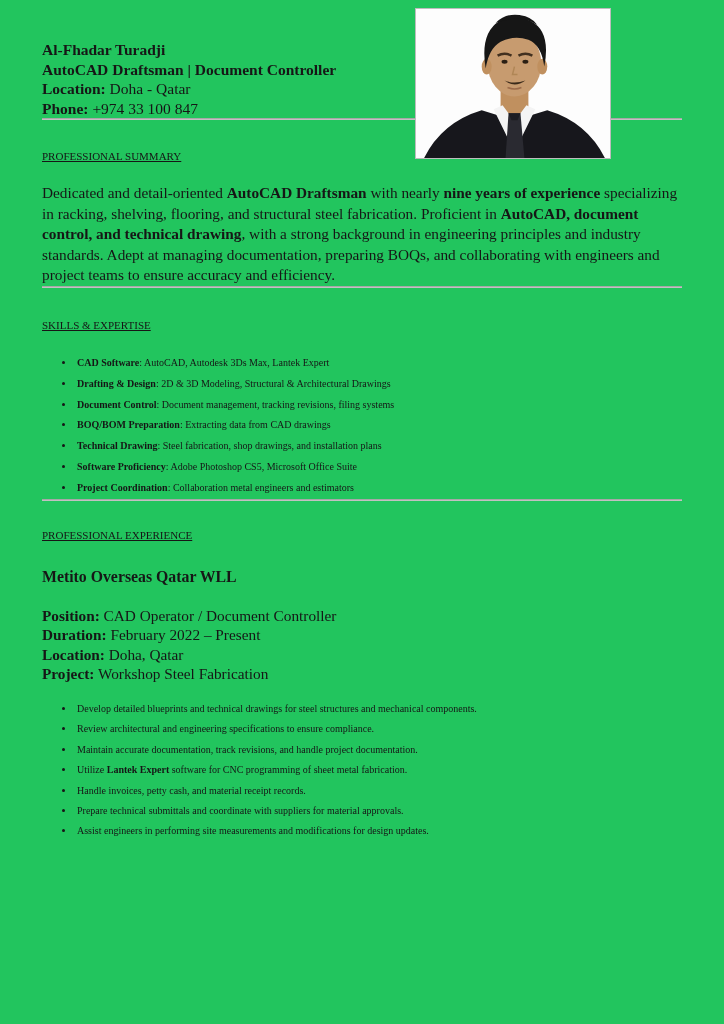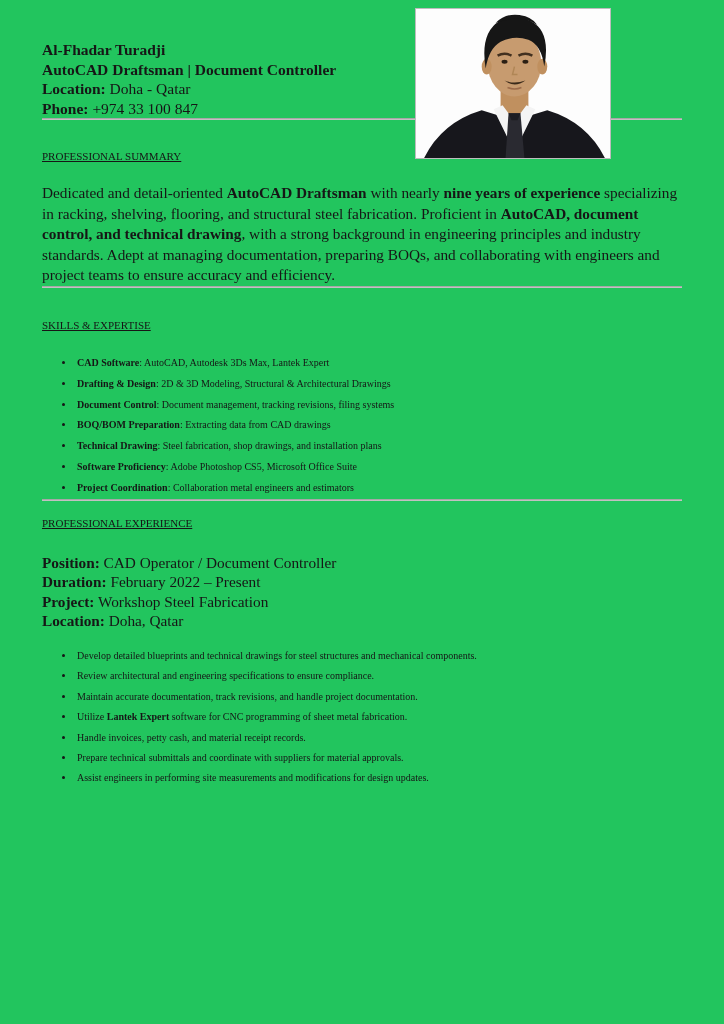--- a/index.html
+++ b/index.html
@@ -38,21 +38,21 @@
   .rule-2 { margin-top:20px; }
   .rule-3 { margin-top:14px; }
 
   
   h2.sec-heading {
     font-size:11px; font-weight:normal; line-height:21px;
     text-decoration:underline;
     margin:26px 0 0 0;
   }
   .sec-heading.skills-h { margin-top:27px; }
-  .sec-heading.exp-h { margin-top:12px; }
+  .sec-heading.exp-h { margin-top:24px; }
 
   p.summary-text {
     margin:16px 0 0 0;
     font-size:15.3px; line-height:20.6px;
     text-align:left;
   }
 
   ul.bullet-list {
     margin:17px 0 0 0; padding-left:33px;
     font-size:10px; line-height:20.8px;
@@ -131,26 +131,27 @@
       <li><b>Document Control</b><span>: Document management, tracking revisions, filing systems</span></li>
       <li><b>BOQ/BOM Preparation</b><span>: Extracting data from CAD drawings</span></li>
       <li><b>Technical Drawing</b><span>: Steel fabrication, shop drawings, and installation plans</span></li>
       <li><b>Software Proficiency</b><span>: Adobe Photoshop CS5, Microsoft Office Suite</span></li>
       <li><b>Project Coordination</b><span>: Collaboration metal engineers and estimators</span></li>
     </ul>
 
     <hr class="rule rule-3">
 
     <h2 class="sec-heading exp-h">PROFESSIONAL EXPERIENCE</h2>
+    <div class="company-name">Metito Overseas Qatar WLL</div>
 
     <div class="job-details">
       <div><b>Position:</b><span> CAD Operator / Document Controller</span></div>
       <div><b>Duration:</b><span> February 2022 – Present</span></div>
+      <div><b>Location:</b><span> Doha, Qatar</span></div>
       <div><b>Project:</b><span> Workshop Steel Fabrication</span></div>
-      <div><b>Location:</b><span> Doha, Qatar</span></div>
     </div>
 
     <ul class="bullet-list exp-list">
       <li>Develop detailed blueprints and technical drawings for steel structures and mechanical components.</li>
       <li>Review architectural and engineering specifications to ensure compliance.</li>
       <li>Maintain accurate documentation, track revisions, and handle project documentation.</li>
       <li>Utilize <b>Lantek Expert</b> software for CNC programming of sheet metal fabrication.</li>
       <li>Handle invoices, petty cash, and material receipt records.</li>
       <li>Prepare technical submittals and coordinate with suppliers for material approvals.</li>
       <li>Assist engineers in performing site measurements and modifications for design updates.</li>

